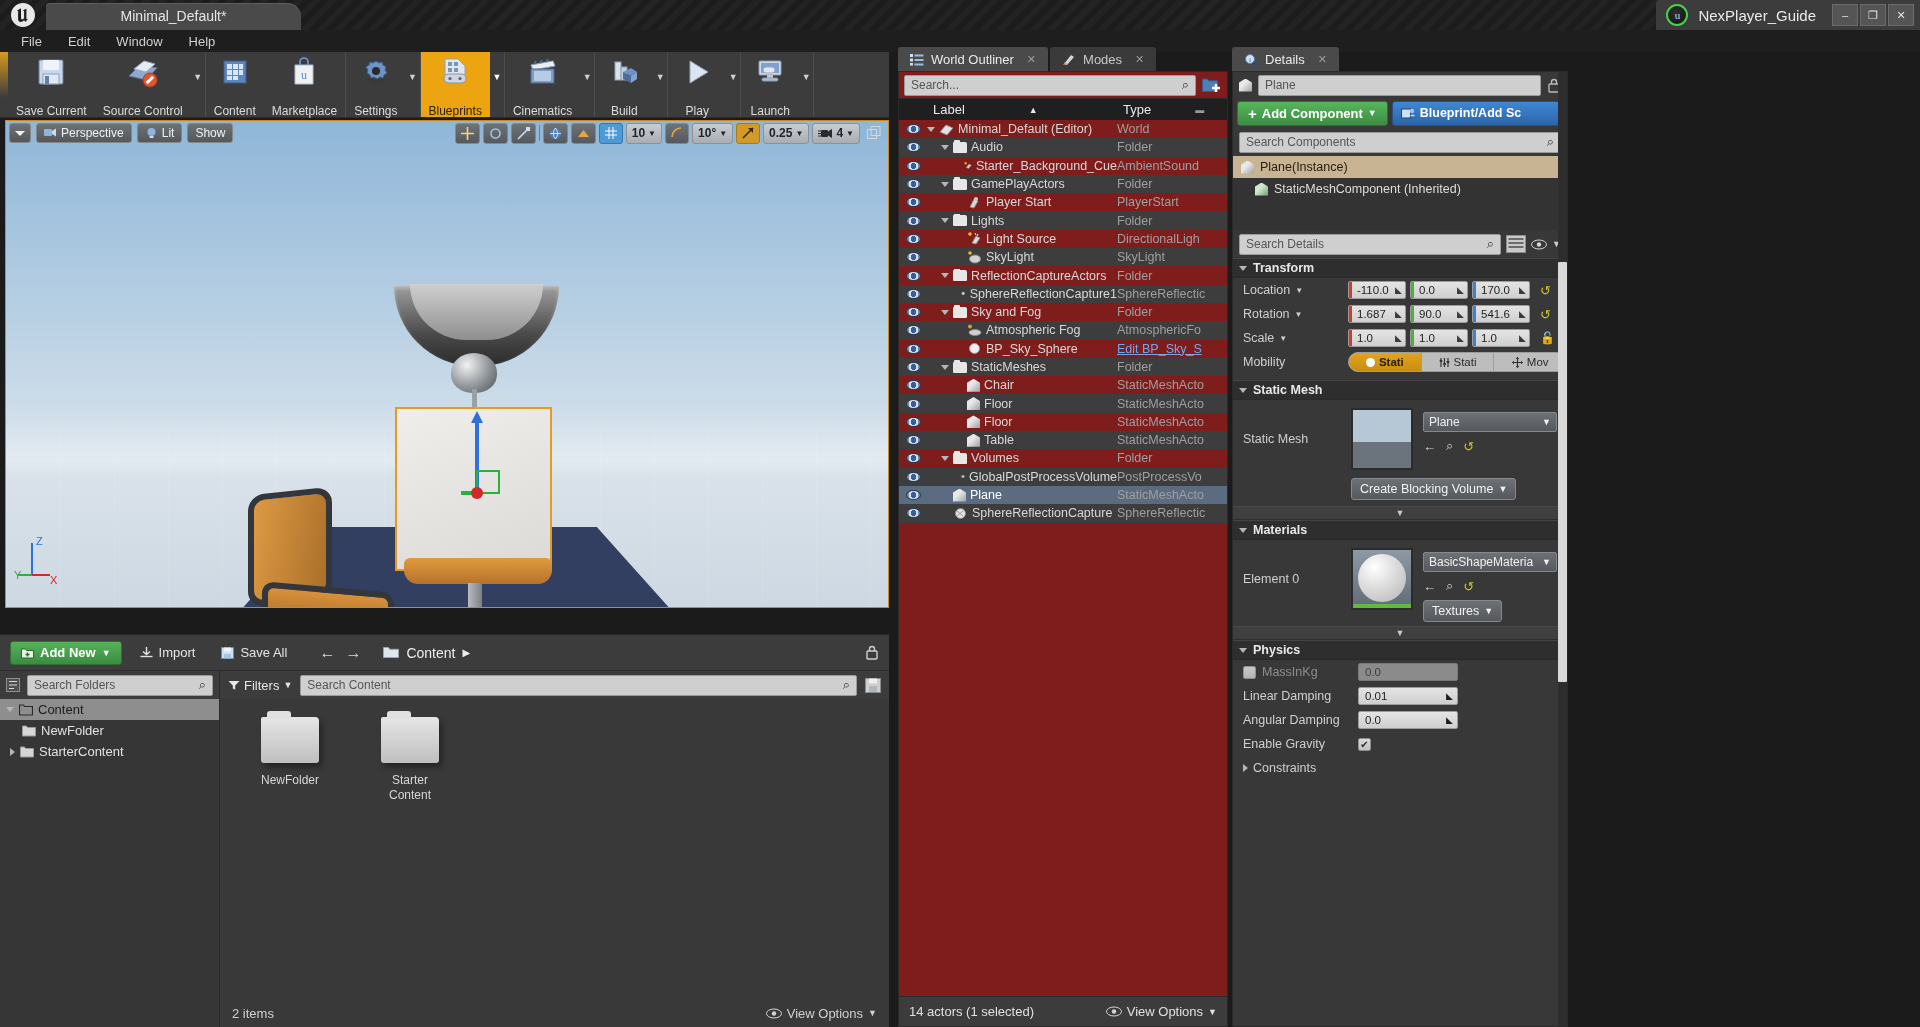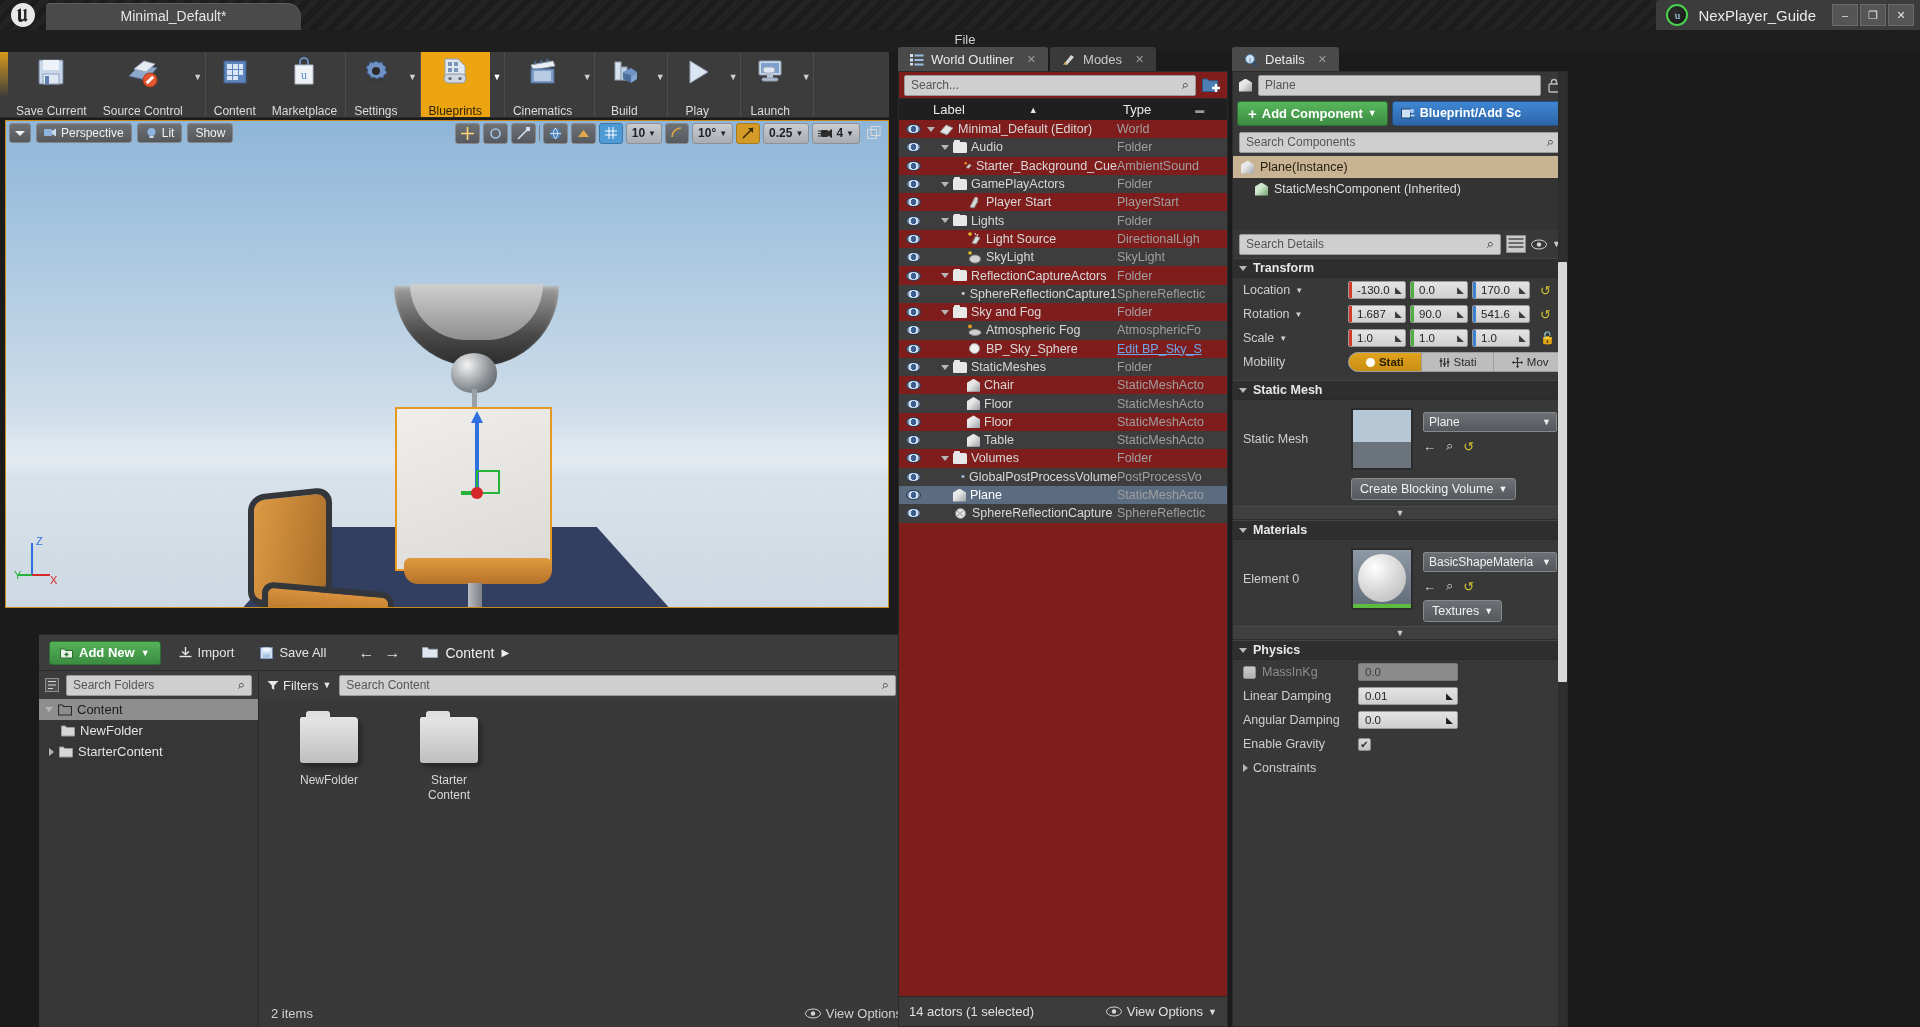--- a/index.html
+++ b/index.html
@@ -44,21 +44,21 @@
   .win-btns { display:flex; height:30px; align-items:center; gap:2px; padding-right:6px; background:#3c3c3c;}
   .win-btn {
     width:26px; height:22px; background:#555; border:1px solid #6b6b6b;
     color:#e3e3e3; font-size:11px; display:flex; align-items:center; justify-content:center;
   }
   .win-btn.close { background:#555; }
 
   
   .menubar {
     position:absolute; left:0; top:30px; width:1920px; height:22px;
-    background:#1e1e1e; display:flex; align-items:center; padding-left:10px; gap:4px;flex-direction:column;
+    background:#1e1e1e; display:flex; align-items:center; padding-left:10px; gap:4px;
   }
   .menu-item { padding:2px 11px; color:#cfcfcf; font-size:13px; }
 
   
   .toolbar {
     position:absolute; left:0; top:52px; width:889px; height:66px;
     background:#3c3c3c; display:flex; align-items:stretch;
     border-bottom:1px solid #2a2a2a;
   }
   .tb-accent { width:8px; background:linear-gradient(#d79a1d,#3c3c3c 70%); }
@@ -176,21 +176,20 @@
   }
   .cb-tab{
     height:22px; display:flex; align-items:center; gap:6px; padding:0 12px;
     background:#484848; color:#e6e6e6; font-size:12px;
     border-top-left-radius:3px; border-top-right-radius:3px;
   }
   .cb-tab.inactive{ background:#3a3a3a; color:#cfcfcf; }
   .cb-body{
     position:absolute; left:0; top:634px; width:889px; height:393px; background:#363636;
     border-top:1px solid #262626;
-    margin-left:39px;
   }
   .cb-toolbar{
     height:36px; display:flex; align-items:center; gap:10px; padding:0 10px;
     background:#3c3c3c; border-bottom:1px solid #2b2b2b;
   }
   .btn-green{
     height:24px; display:flex; align-items:center; gap:6px; padding:0 10px;
     background:linear-gradient(#55b259,#3b8c40); border:1px solid #2f6f33; border-radius:3px;
     color:#fff; font-weight:bold; font-size:13px;
   }
@@ -1256,21 +1255,21 @@
     </div>
 
     <div class="prop-row">
       <div class="prop-lbl">
         <span>Location</span>
         <span style="font-size:8px">▼</span>
       </div>
       <div class="vec">
         <div class="num">
             <span class="bar" style="background:#d13b2a"></span>
-            <span class="txt">-130.0</span>
+            <span class="txt">-110.0</span>
             <span class="spin">◣</span>
           </div>
         <div class="num">
             <span class="bar" style="background:#4caf3e"></span>
             <span class="txt">0.0</span>
             <span class="spin">◣</span>
           </div>
         <div class="num">
             <span class="bar" style="background:#3b82d1"></span>
             <span class="txt">170.0</span>

